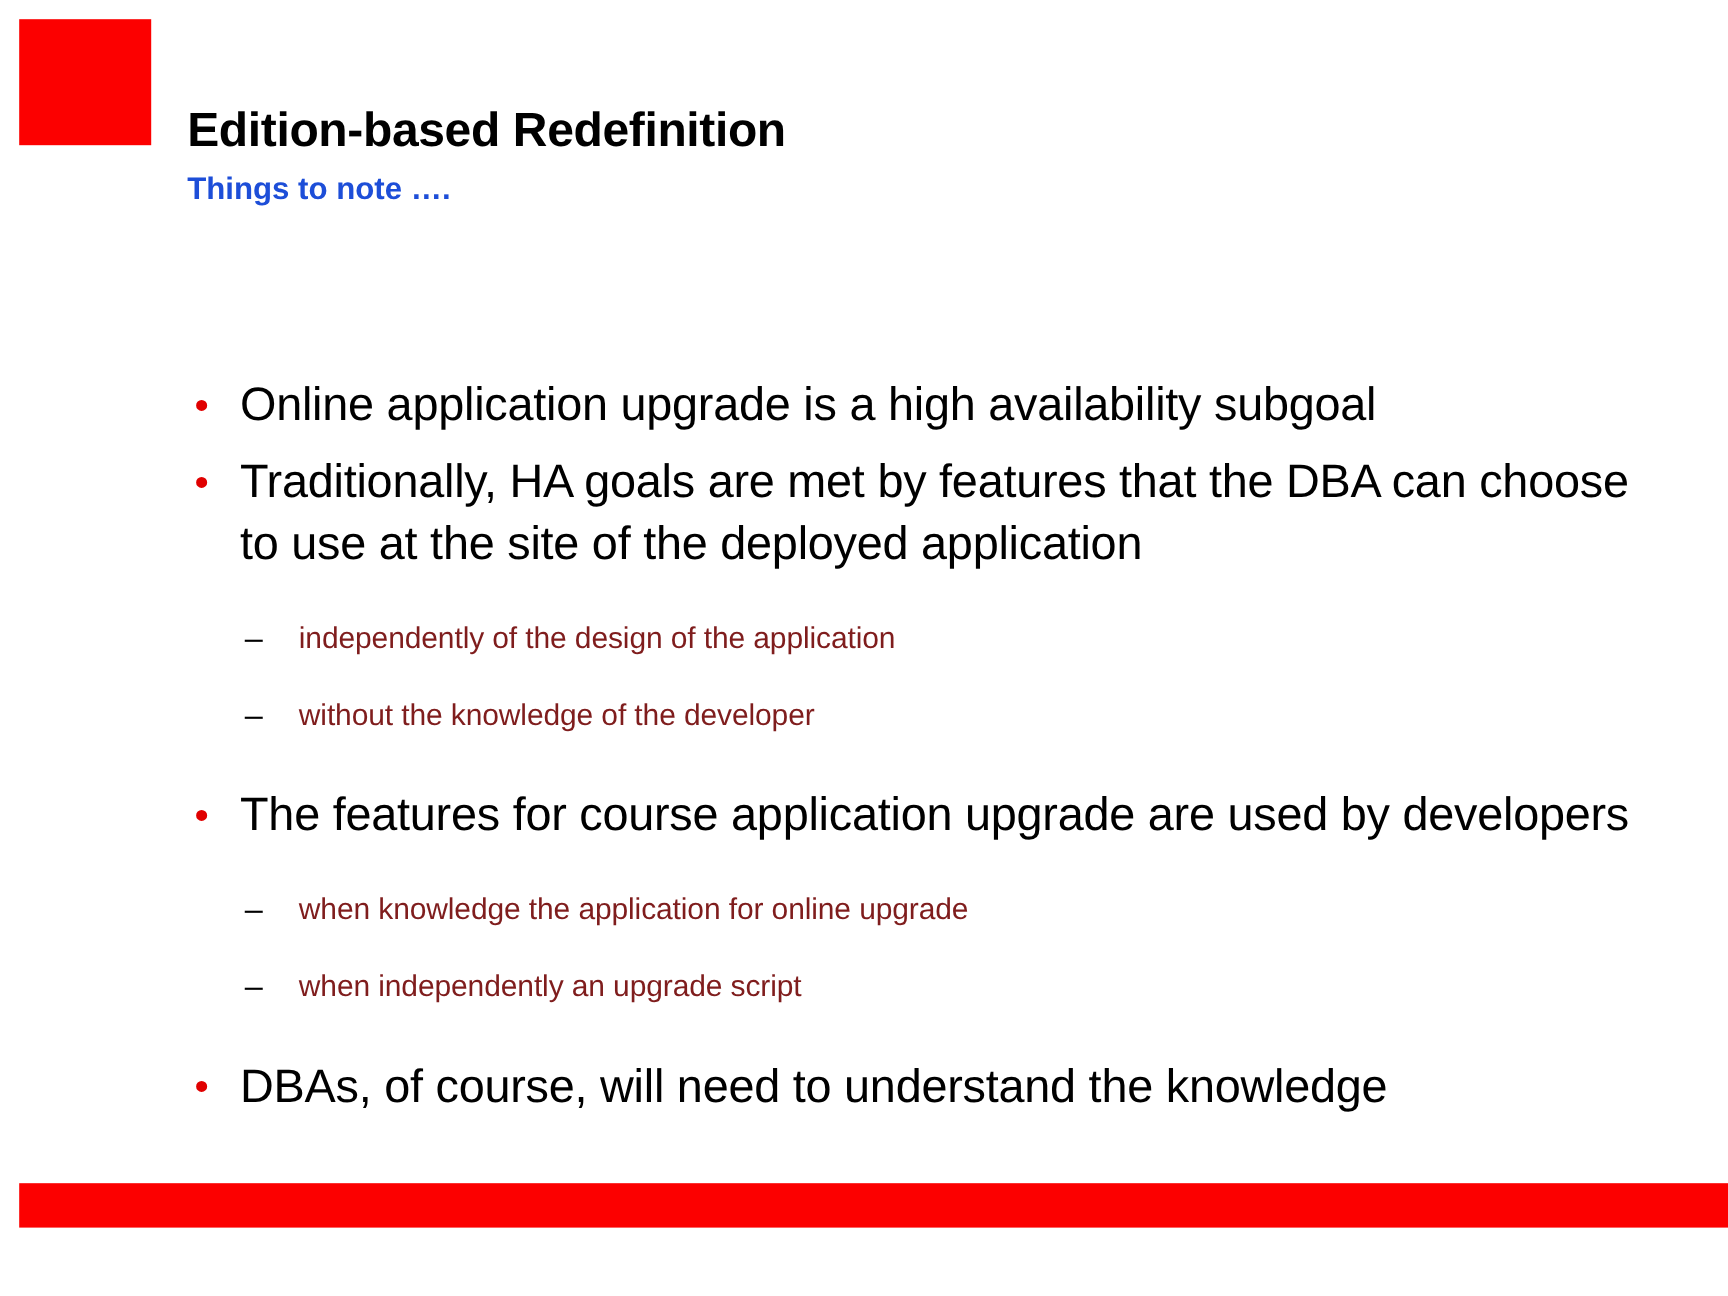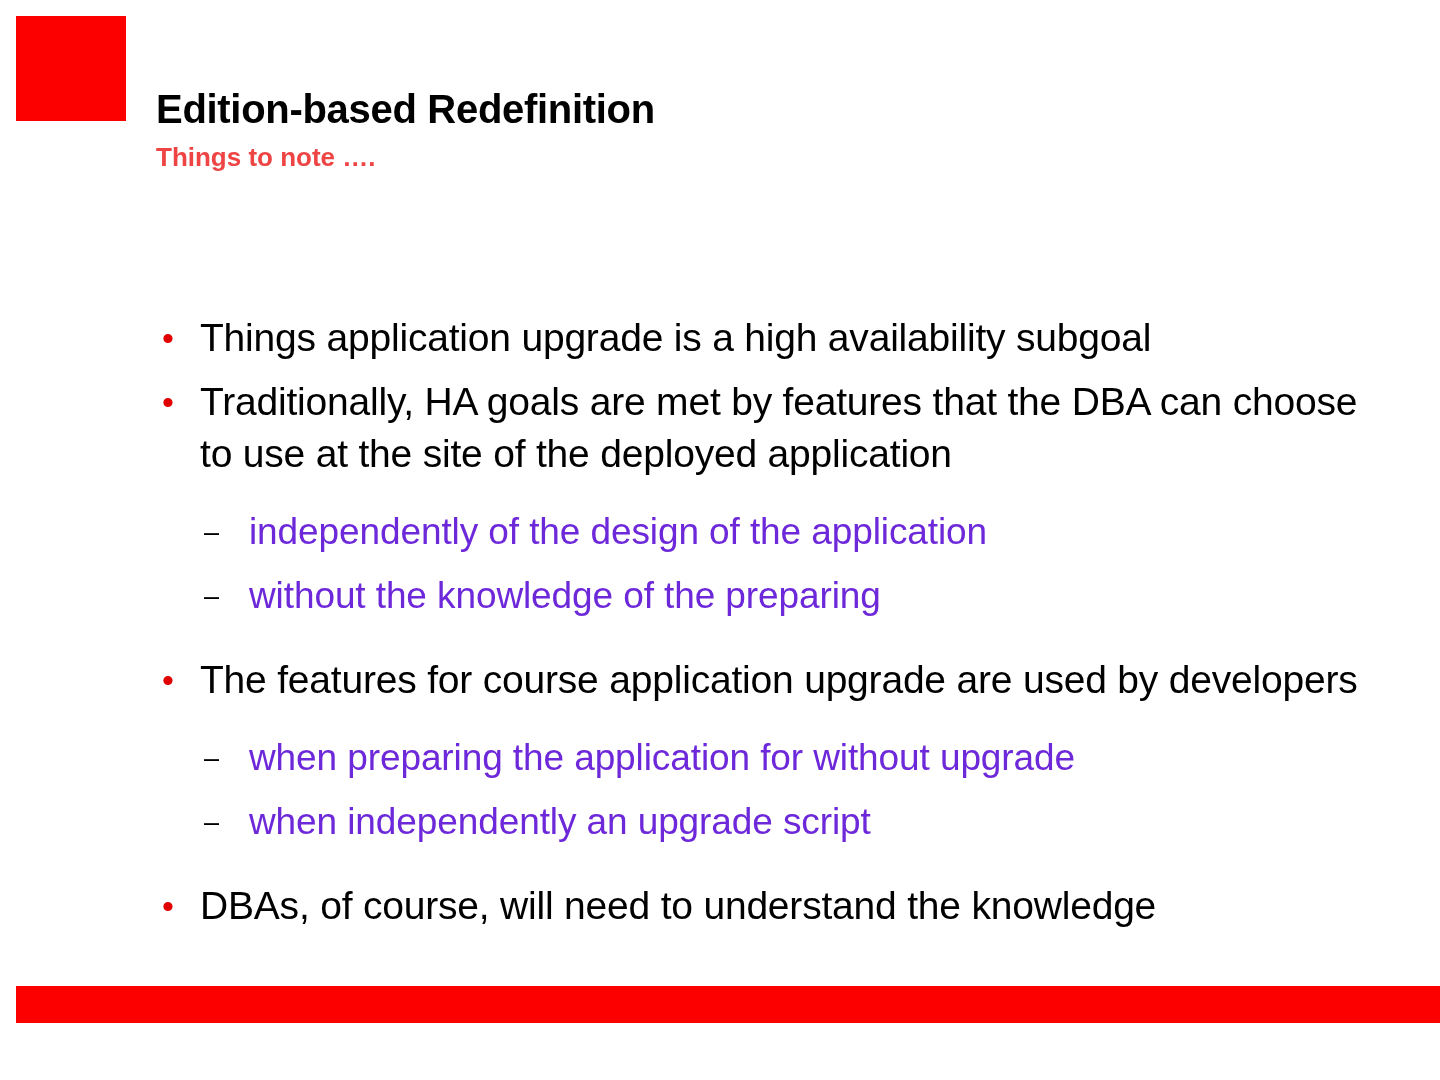--- a/index.html
+++ b/index.html
@@ -43,21 +43,21 @@
     font-weight: bold;
     color: #000000;
     line-height: 1.08;
     letter-spacing: -0.3px;
     white-space: nowrap;
   }
 
   .slide-subtitle {
     font-size: 26px;
     font-weight: bold;
-    color: #ef4444;
+    color: #1d4ed8;
     line-height: 1.15;
     margin-top: 12px;
     white-space: nowrap;
   }
 
   
   .body-area {
     position: absolute;
     left: 136px;
     top: 288px;
@@ -98,23 +98,23 @@
   .bullet-l2 .marker {
     flex: 0 0 37px;
     color: #000000;
     font-size: 27px;
     line-height: 52px;
     text-align: left;
   }
 
   .bullet-l2 .text {
     flex: 1 1 auto;
-    font-size: 37px;
-    line-height: 52px;
-    color: #6d28d9;
+    font-size: 25px;
+    line-height: 52px;
+    color: #7f1d1d;
     letter-spacing: -0.1px;
   }
 
   .group-gap { height: 10px; }
   .group-gap-lg { height: 16px; }
 
   
   .footer-band {
     position: absolute;
     left: 0;
@@ -156,52 +156,52 @@
 
   <div class="title-area">
     <div class="slide-title">Edition-based Redefinition</div>
     <div class="slide-subtitle">Things to note ….</div>
   </div>
 
   <div class="body-area">
 
     <div class="bullet-l1">
       <span class="marker">•</span>
-      <span class="text">Things application upgrade is a high availability subgoal</span>
+      <span class="text">Online application upgrade is a high availability subgoal</span>
     </div>
 
     <div class="bullet-l1">
       <span class="marker">•</span>
       <span class="text">Traditionally, HA goals are met by features that the DBA can choose to use at the site of the deployed application</span>
     </div>
 
     <div class="group-gap"></div>
 
     <div class="bullet-l2">
       <span class="marker">–</span>
       <span class="text">independently of the design of the application</span>
     </div>
 
     <div class="bullet-l2">
       <span class="marker">–</span>
-      <span class="text">without the knowledge of the preparing</span>
+      <span class="text">without the knowledge of the developer</span>
     </div>
 
     <div class="group-gap-lg"></div>
 
     <div class="bullet-l1">
       <span class="marker">•</span>
       <span class="text">The features for course application upgrade are used by developers</span>
     </div>
 
     <div class="group-gap"></div>
 
     <div class="bullet-l2">
       <span class="marker">–</span>
-      <span class="text">when preparing the application for without upgrade</span>
+      <span class="text">when knowledge the application for online upgrade</span>
     </div>
 
     <div class="bullet-l2">
       <span class="marker">–</span>
       <span class="text">when independently an upgrade script</span>
     </div>
 
     <div class="group-gap-lg"></div>
 
     <div class="bullet-l1">

